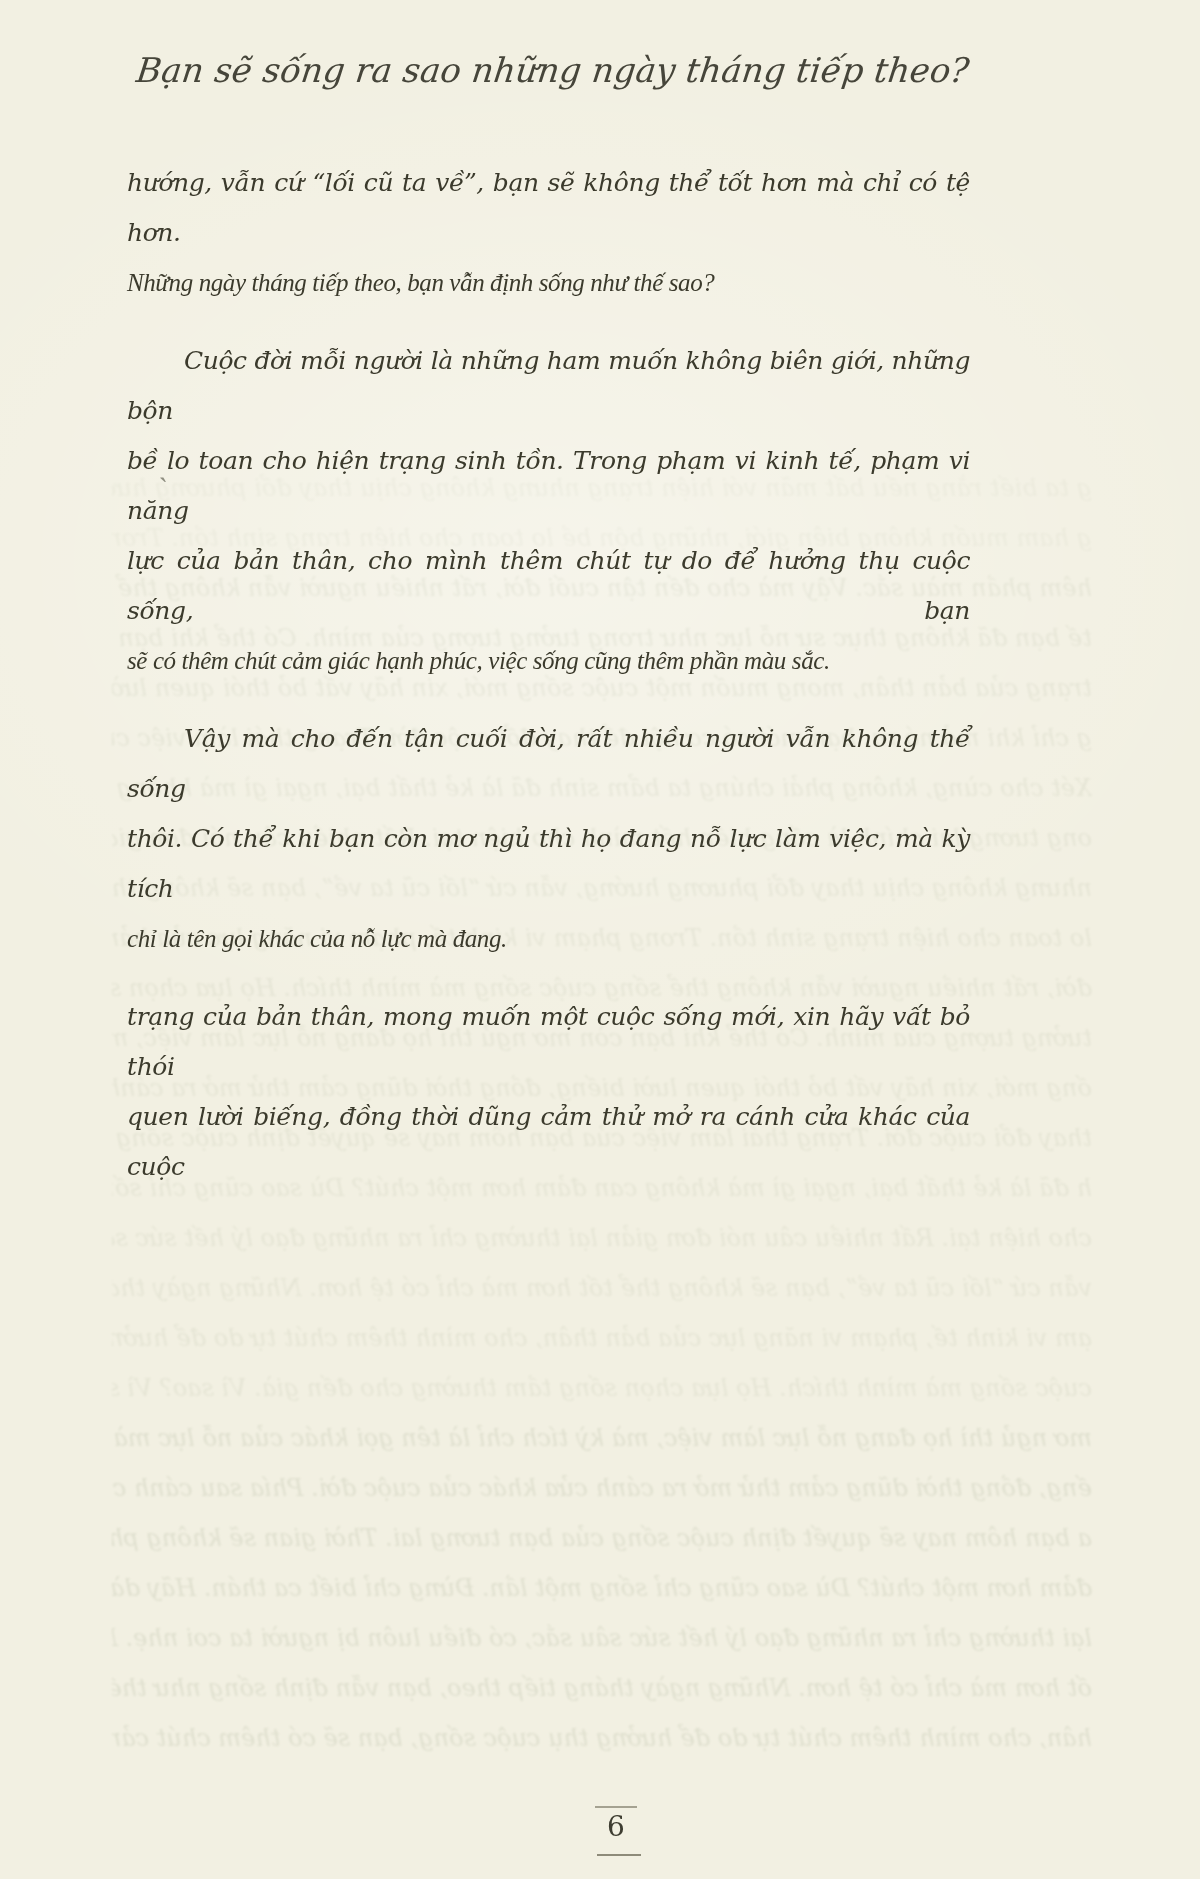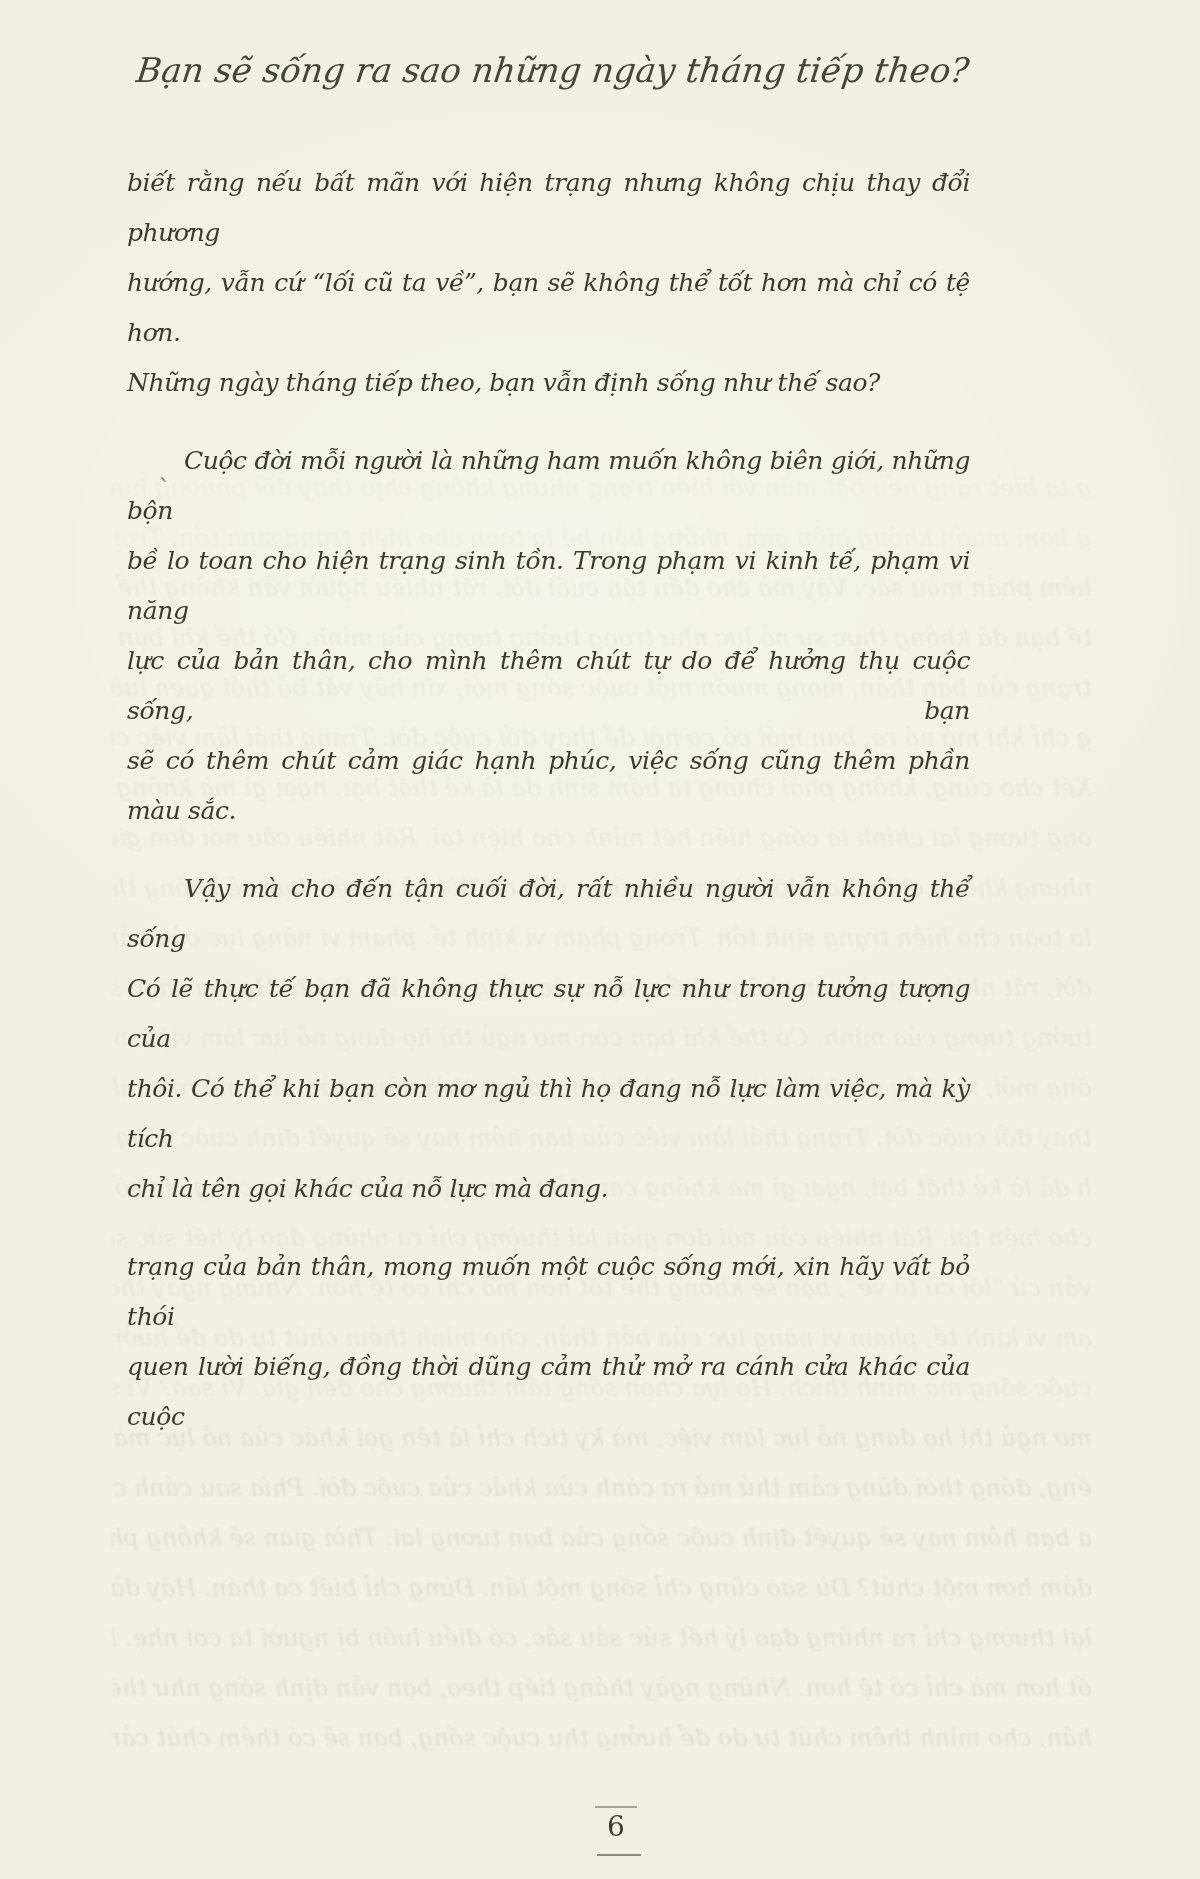--- a/index.html
+++ b/index.html
@@ -21,21 +21,21 @@
   }
   .body-text{
     position:absolute;left:127px;top:158px;width:843px;z-index:2;
     font-style:italic;font-size:25px;line-height:50px;
     letter-spacing:-0.4px;
     color:var(--ink,#3b3a2c);
   }
   .paragraph{margin:0 0 28px 0;}
   .text-line{text-align:justify;text-align-last:justify;}
   .text-line.first{text-indent:57px;}
-  .text-line.last{text-align-last:left;}
+  .text-line.last{text-align-last:left;font-family:Liberation Serif, serif;}
   .stray-mark{
     position:absolute;left:158px;top:448px;z-index:2;
     font-style:italic;font-size:30px;color:rgba(59,58,44,0.55);
   }
   .bleed-layer{
     position:absolute;left:112px;top:0;width:980px;height:1879px;z-index:1;
     pointer-events:none;
   }
   .bleed-line{
     position:absolute;left:0;width:100%;
@@ -85,33 +85,31 @@
       <div class="bleed-line" style="top: 1673px; opacity: 0.13;">ốt hơn mà chỉ có tệ hơn. Những ngày tháng tiếp theo, bạn vẫn định sống như thế sao? Cuộc đ</div>
       <div class="bleed-line" style="top: 1723px; opacity: 0.13;">hân, cho mình thêm chút tự do để hưởng thụ cuộc sống, bạn sẽ có thêm chút cảm giác hạnh ph</div>
     </div>
 
   <div class="running-header">Bạn sẽ sống ra sao những ngày tháng tiếp theo?</div>
 
   <div class="stray-mark">ˎ</div>
 
   <div class="body-text">
       <div class="paragraph">
-        <div class="text-line">biết rằng nếu bất mãn với hiện trạng nhưng không chịu thay đổi phương</div>
         <div class="text-line">hướng, vẫn cứ “lối cũ ta về”, bạn sẽ không thể tốt hơn mà chỉ có tệ hơn.</div>
         <div class="text-line last">Những ngày tháng tiếp theo, bạn vẫn định sống như thế sao?</div>
       </div>
       <div class="paragraph">
         <div class="text-line first">Cuộc đời mỗi người là những ham muốn không biên giới, những bộn</div>
         <div class="text-line">bề lo toan cho hiện trạng sinh tồn. Trong phạm vi kinh tế, phạm vi năng</div>
         <div class="text-line">lực của bản thân, cho mình thêm chút tự do để hưởng thụ cuộc sống, bạn</div>
         <div class="text-line last">sẽ có thêm chút cảm giác hạnh phúc, việc sống cũng thêm phần màu sắc.</div>
       </div>
       <div class="paragraph">
         <div class="text-line first">Vậy mà cho đến tận cuối đời, rất nhiều người vẫn không thể sống</div>
-        <div class="text-line">Có lẽ thực tế bạn đã không thực sự nỗ lực như trong tưởng tượng của</div>
         <div class="text-line">thôi. Có thể khi bạn còn mơ ngủ thì họ đang nỗ lực làm việc, mà kỳ tích</div>
         <div class="text-line last">chỉ là tên gọi khác của nỗ lực mà đang.</div>
       </div>
       <div class="paragraph">
         <div class="text-line">trạng của bản thân, mong muốn một cuộc sống mới, xin hãy vất bỏ thói</div>
         <div class="text-line">quen lười biếng, đồng thời dũng cảm thử mở ra cánh cửa khác của cuộc</div>
       </div>
     </div>
 
   <div class="page-number-block">

